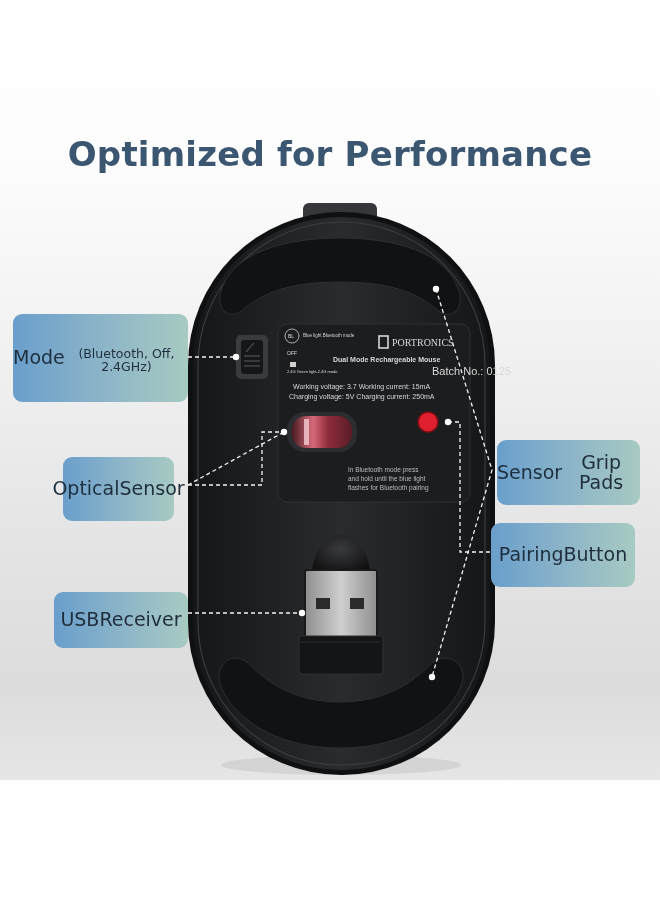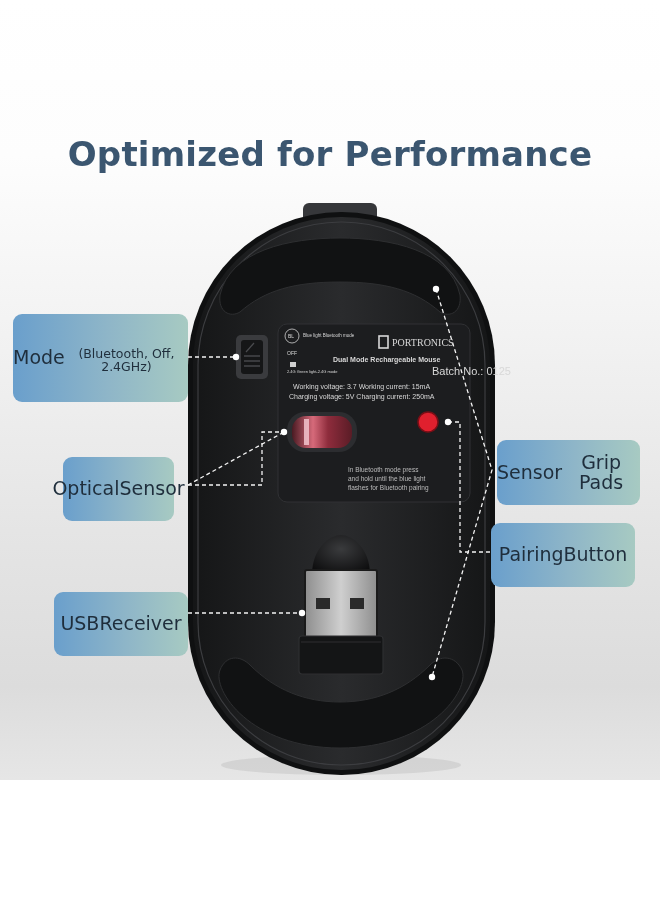--- a/index.html
+++ b/index.html
@@ -133,21 +133,21 @@
   <div class="label" style="left:13px;top:314px;width:175px;height:88px;">
     <span>Mode</span>
     <span class="sub">(Bluetooth, Off, 2.4GHz)</span>
   </div>
 
   <div class="label" style="left:63px;top:457px;width:111px;height:64px;">
     <span>Optical</span>
     <span>Sensor</span>
   </div>
 
-  <div class="label" style="left:54px;top:592px;width:134px;height:64px;text-align:center;">
+  <div class="label" style="left:54px;top:592px;width:134px;height:56px;text-align:center;">
     <span>USB</span>
     <span>Receiver</span>
   </div>
 
   <div class="label" style="left:497px;top:440px;width:143px;height:65px;">
     <span>Sensor</span>
     <span>Grip Pads</span>
   </div>
 
   <div class="label" style="left:491px;top:523px;width:144px;height:64px;">

